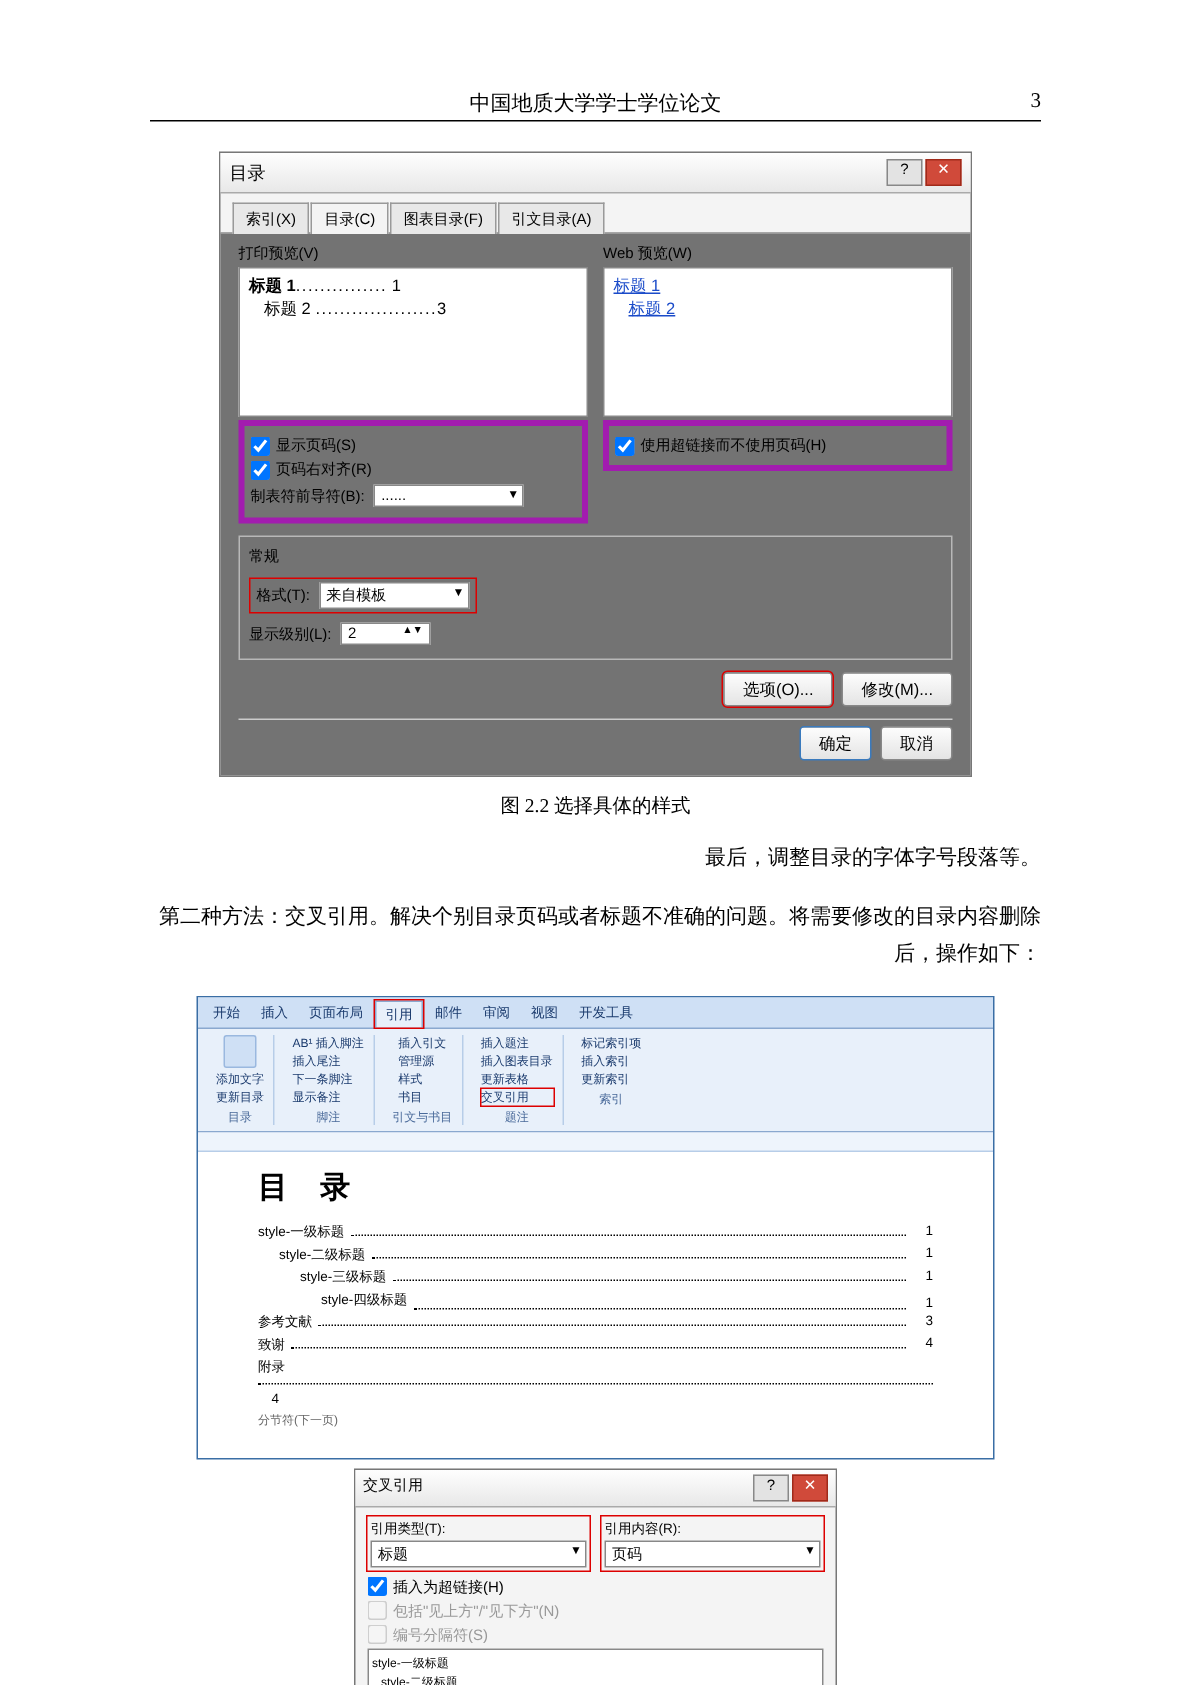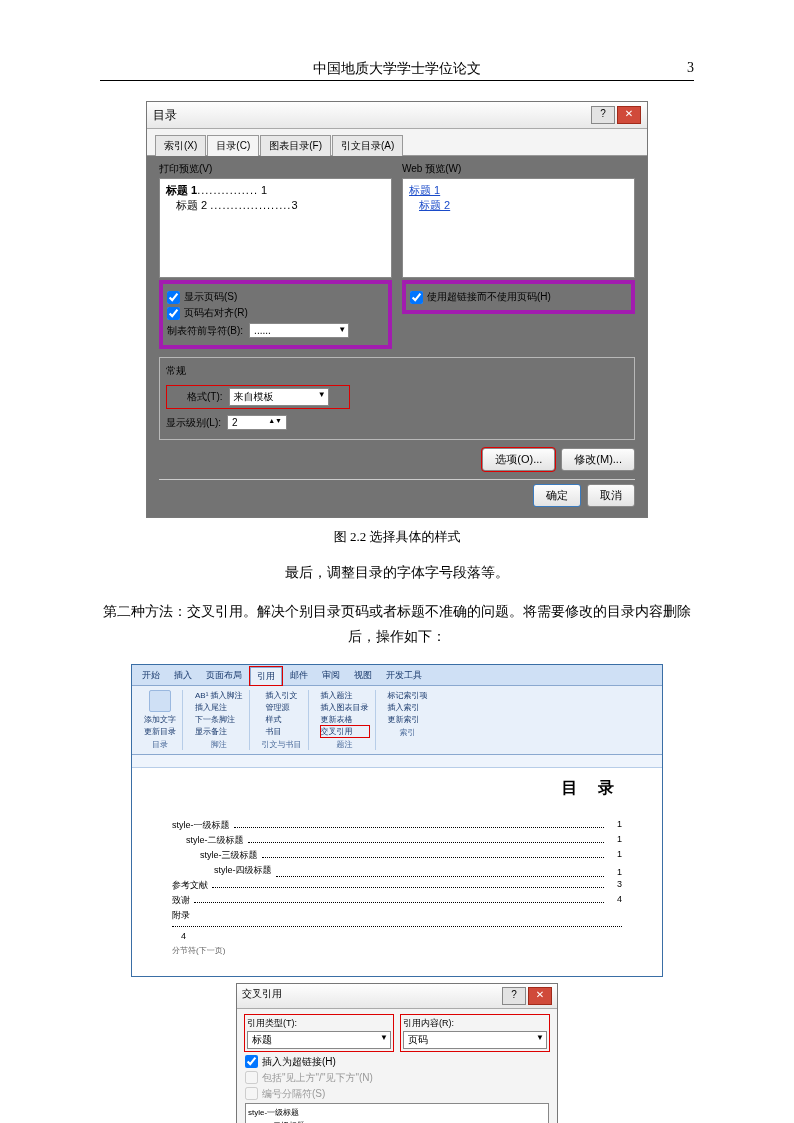--- a/index.html
+++ b/index.html
@@ -2,21 +2,21 @@
 <html><head>
 <meta charset="utf-8">
 <style>
 body{margin:0;font-family:"SimSun","Microsoft YaHei",serif;font-size:14px;color:#000;background:#fff}
 .page{width:794px;min-height:1123px;margin:0 auto;padding:60px 100px 40px;box-sizing:border-box;position:relative}
 .header-row{display:flex;justify-content:space-between;border-bottom:1px solid #000;padding-bottom:2px;margin-bottom:20px}
 .header-title{text-align:center;flex:1}
 .page-num-top{width:40px;text-align:right}
 .figure{margin:10px auto;text-align:center}
 .figure-caption{text-align:center;font-size:13px;margin:6px 0}
-.body-text{text-align:center;line-height:1.8;text-indent:0}
+.body-text{text-align:right;line-height:1.8;text-indent:0}
 
 
 .dialog1{width:500px;margin:0 auto;border:1px solid #777;background:#f4f4f4;font-family:"Microsoft YaHei",sans-serif;font-size:11px;text-align:left}
 .dialog1 .titlebar{display:flex;justify-content:space-between;align-items:center;background:linear-gradient(#fefefe,#e8e8e8);border-bottom:1px solid #aaa;padding:4px 6px;font-size:12px}
 .dialog1 .titlebar .winbtns{display:flex;gap:2px}
 .winbtn{width:22px;height:16px;background:#e3e3e3;border:1px solid #888;font-size:10px;text-align:center;line-height:14px}
 .winbtn.close{background:#d04a3a;color:#fff;border-color:#a02a1a}
 .dialog1 .tabs{display:flex;padding:6px 8px 0;gap:1px}
 .dialog1 .tab{padding:3px 8px;background:#e8e8e8;border:1px solid #999;border-bottom:none;font-size:10px}
 .dialog1 .tab.active{background:#f4f4f4}
@@ -48,21 +48,21 @@
 .ribbon-tabs .rt.active{background:#e8f0fa;border:1px solid #8aa8cf;border-bottom:none}
 .ribbon-tabs .rt.red{outline:1px solid #d00}
 .ribbon-body{background:#e8f0fa;display:flex;padding:4px 6px;gap:6px;border-bottom:1px solid #8aa8cf}
 .ribbon-group{border-right:1px solid #b7cde8;padding:0 6px;display:flex;flex-direction:column;align-items:center;gap:2px}
 .ribbon-group .gname{font-size:8px;color:#4a6a9a}
 .ribbon-icon{width:20px;height:20px;background:#cfe0f5;border:1px solid #9ab8df;border-radius:2px}
 .ribbon-group .items{display:flex;flex-direction:column;gap:1px;font-size:8px;color:#1a3a6d}
 .red-out{outline:1px solid #d00}
 .ruler{height:12px;background:#eef4fc;border-bottom:1px solid #b7cde8}
 .docarea{background:#fff;padding:10px 40px 20px;min-height:140px}
-.docarea .doctitle{text-align:right;font-weight:bold;letter-spacing:8px;font-size:16px;margin-bottom:20px}
+.docarea .doctitle{text-align:left;font-weight:bold;letter-spacing:8px;font-size:20px;margin-bottom:10px}
 .tocline{display:flex;font-size:9px;margin:2px 0;gap:4px}
 .tocline .tlabel{white-space:nowrap}
 .tocline .tfill{flex:1;border-bottom:1px dotted #000;height:8px}
 .tocline .tpage{width:14px;text-align:right}
 .section-break{text-align:left;font-size:8px;color:#666;margin-top:4px}
 
 
 .dialog2{width:320px;margin:6px auto 0;border:1px solid #777;background:#f4f4f4;font-family:"Microsoft YaHei",sans-serif;font-size:9px;text-align:left}
 .dialog2 .titlebar{display:flex;justify-content:space-between;background:linear-gradient(#fefefe,#e8e8e8);padding:3px 5px;border-bottom:1px solid #aaa;font-size:10px}
 .dialog2 .body{padding:6px 8px}
@@ -129,21 +129,21 @@
             <div class="redframe">
               <label class="chk">
                   <input type="checkbox" checked="" style="">
                   <span>使用超链接而不使用页码(H)</span>
                 </label>
             </div>
           </div>
         </div>
         <div class="fieldset">
           <div class="legend">常规</div>
-          <div class="row redframe" style="display:inline-flex;border:1px solid #d00;padding:2px 20px">
+          <div class="row redframe" style="display:inline-flex;border:1px solid #d00;padding:2px 4px">
             <span>格式(T):</span>
             <span class="sel">来自模板</span>
           </div>
           <div class="row">
             <span>显示级别(L):</span>
             <span class="spinner">
                 <span>2</span>
                 <span style="font-size:7px">▲▼</span>
               </span>
           </div>

